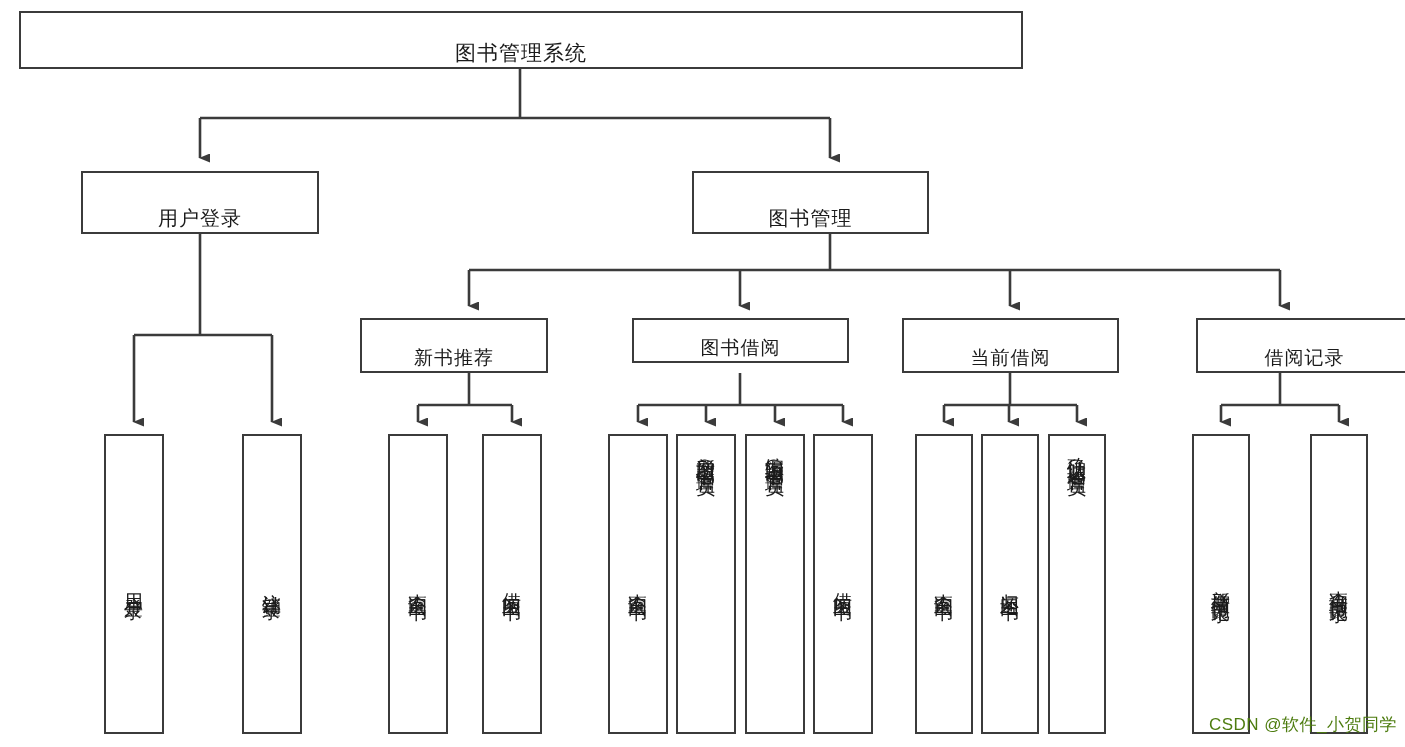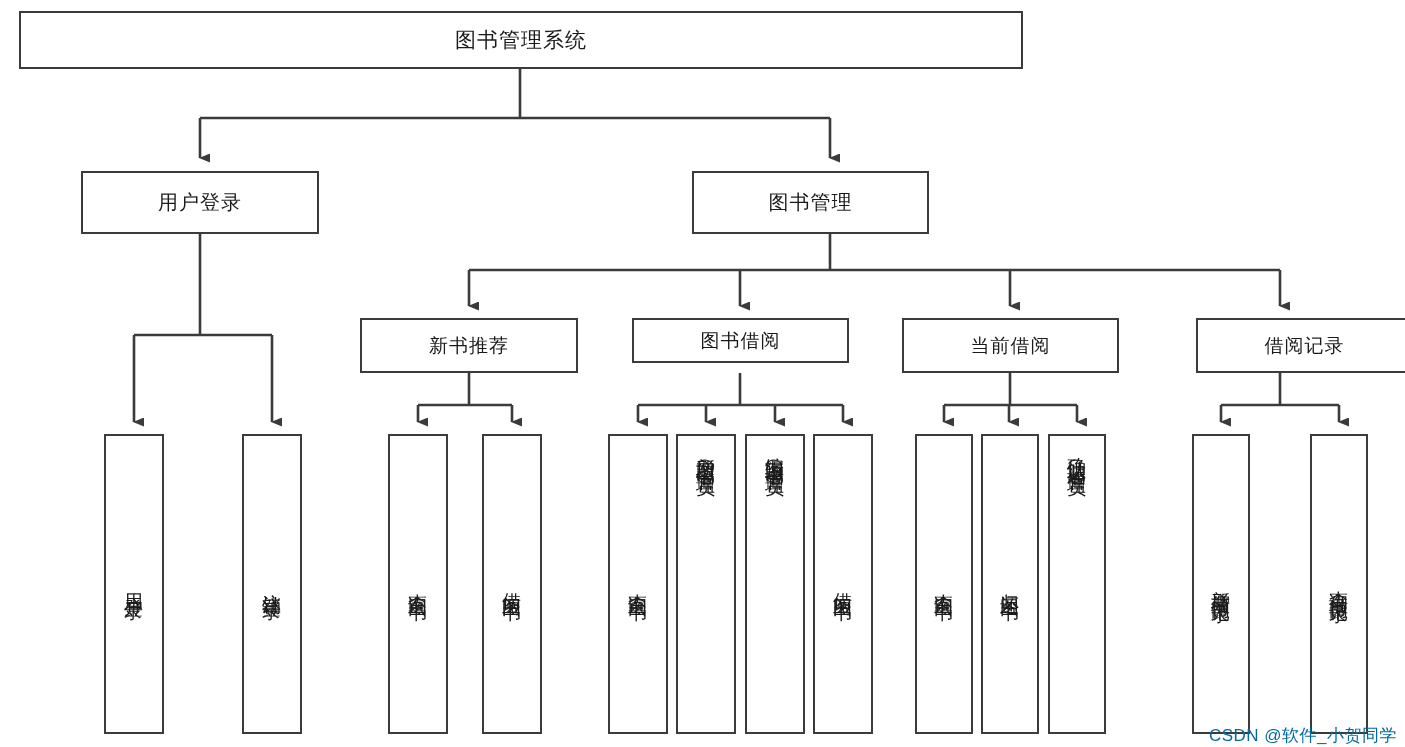--- a/index.html
+++ b/index.html
@@ -25,21 +25,21 @@
     width: 1405px;
     height: 747px;
     pointer-events: none;
   }
   .node {
     position: absolute;
     box-sizing: border-box;
     background: #ffffff;
     border: 2px solid #3b3b3b;
     display: flex;
-    align-items: center;
+    align-items: flex-end;
     justify-content: center;
     color: #1b1b1b;
   }
   .node.root-node {
     font-size: 21px;
   }
   .node.level2-node {
     font-size: 20px;
   }
   .node.level3-node {
@@ -65,23 +65,23 @@
   }
   .leaf-node.align-top {
     align-items: flex-start;
   }
   .leaf-node.align-center {
     align-items: center;
   }
   #watermark {
     position: absolute;
     right: 8px;
-    bottom: 0;
+    bottom: 11px;
     font-size: 17px;
-    color: #0369a1;
+    color: #4d7c0f;
     letter-spacing: 0.5px;
     white-space: nowrap;
   }
 </style>
 </head>
 <body>
 
 <div id="diagram-root">
 
   <svg id="wires" viewBox="0 0 1405 747" xmlns="http://www.w3.org/2000/svg">
@@ -139,21 +139,21 @@
   </div>
 
   <div class="node level2-node" style="left:81px; top:171px; width:238px; height:63px;">
     <span class="hlabel">用户登录</span>
   </div>
 
   <div class="node level2-node" style="left:692px; top:171px; width:237px; height:63px;">
     <span class="hlabel">图书管理</span>
   </div>
 
-  <div class="node level3-node" style="left:360px; top:318px; width:218px; height:55px;">
+  <div class="node level3-node" style="left:360px; top:318px; width:188px; height:55px;">
     <span class="hlabel">新书推荐</span>
   </div>
 
   <div class="node level3-node" style="left:632px; top:318px; width:217px; height:45px;">
     <span class="hlabel">图书借阅</span>
   </div>
 
   <div class="node level3-node" style="left:902px; top:318px; width:217px; height:55px;">
     <span class="hlabel">当前借阅</span>
   </div>

